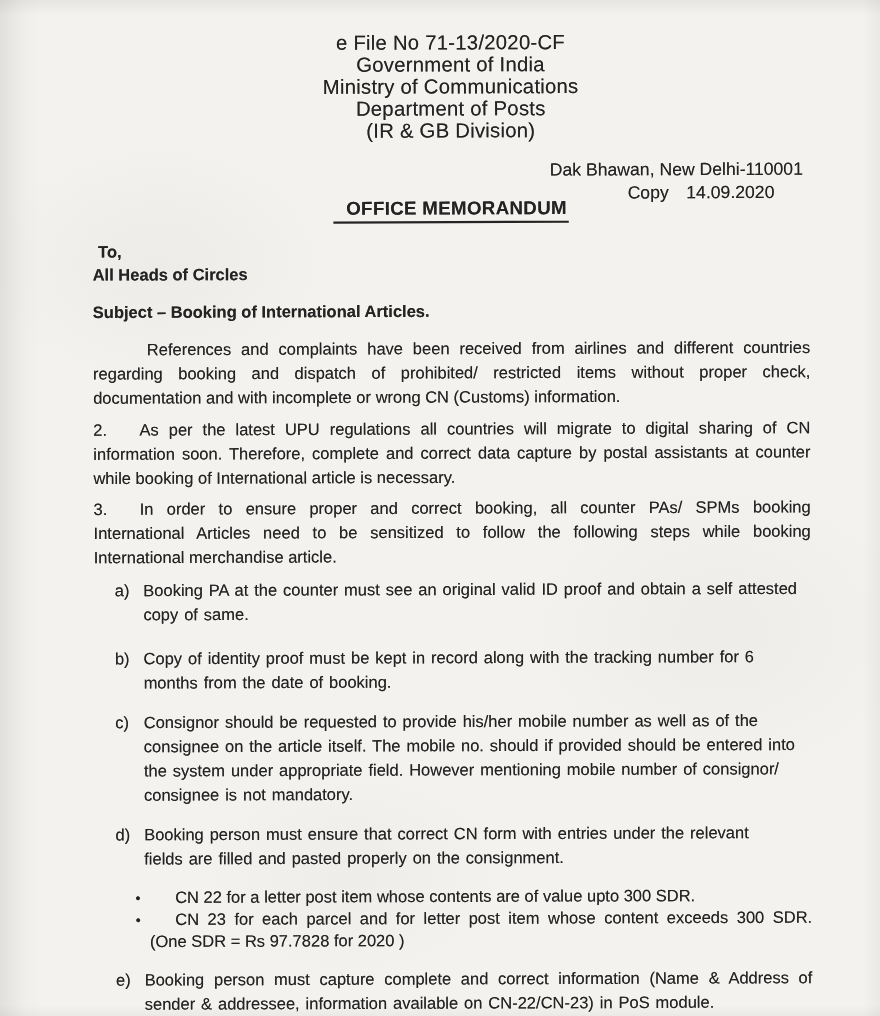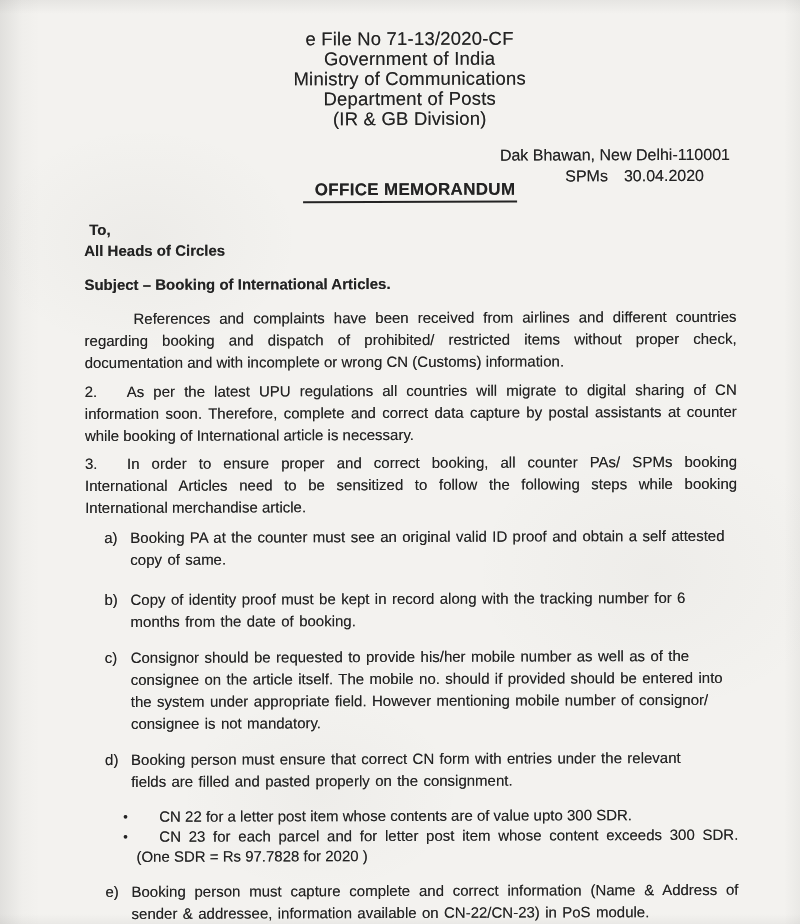--- a/index.html
+++ b/index.html
@@ -81,21 +81,21 @@
     <div class="lh-center">
       <div>e File No 71-13/2020-CF</div>
       <div>Government of India</div>
       <div>Ministry of Communications</div>
       <div>Department of Posts</div>
       <div>(IR &amp; GB Division)</div>
     </div>
 
     <div class="place-block">
       <div class="place-line">Dak Bhawan, New Delhi-110001</div>
-      <div class="date-line"><span>SPMs</span><span class="gap"></span><span>30.04.2020</span></div>
+      <div class="date-line"><span>Copy</span><span class="gap"></span><span>14.09.2020</span></div>
     </div>
 
     <div class="title-row">
       <span class="memo-title">OFFICE MEMORANDUM</span>
     </div>
 
     <div class="to-line">To,</div>
     <div class="name-line">All Heads of Circles</div>
 
     <div class="subject-line">Subject – Booking of International Articles.</div>

